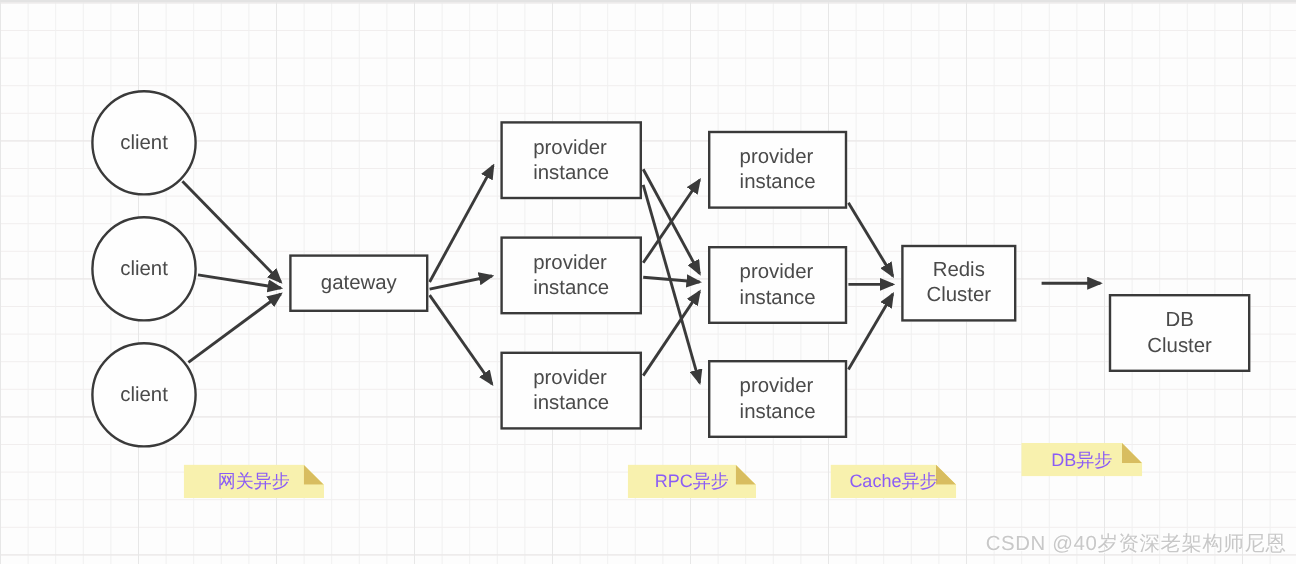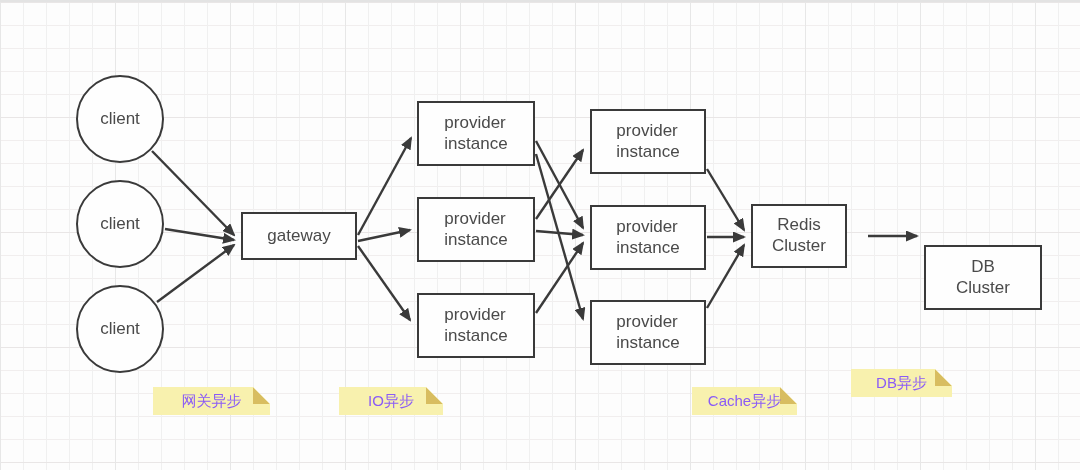--- a/index.html
+++ b/index.html
@@ -172,27 +172,28 @@
   </div>
   <div class="node" id="db">
     <span>DB
 Cluster</span>
   </div>
 
   <div class="note" id="note-gateway">
     <div class="fold"></div>
     <span>网关异步</span>
   </div>
-  <div class="note" id="note-io">
+  <div class="note" id="note-rpc">
     <div class="fold"></div>
-    <span>IO异步</span>
+    <span>RPC异步</span>
   </div>
   <div class="note" id="note-cache">
     <div class="fold"></div>
     <span>Cache异步</span>
   </div>
   <div class="note" id="note-db">
     <div class="fold"></div>
     <span>DB异步</span>
   </div>
 
+  <div id="watermark">CSDN @40岁资深老架构师尼恩</div>
 
 </div>
 
 </body></html>

